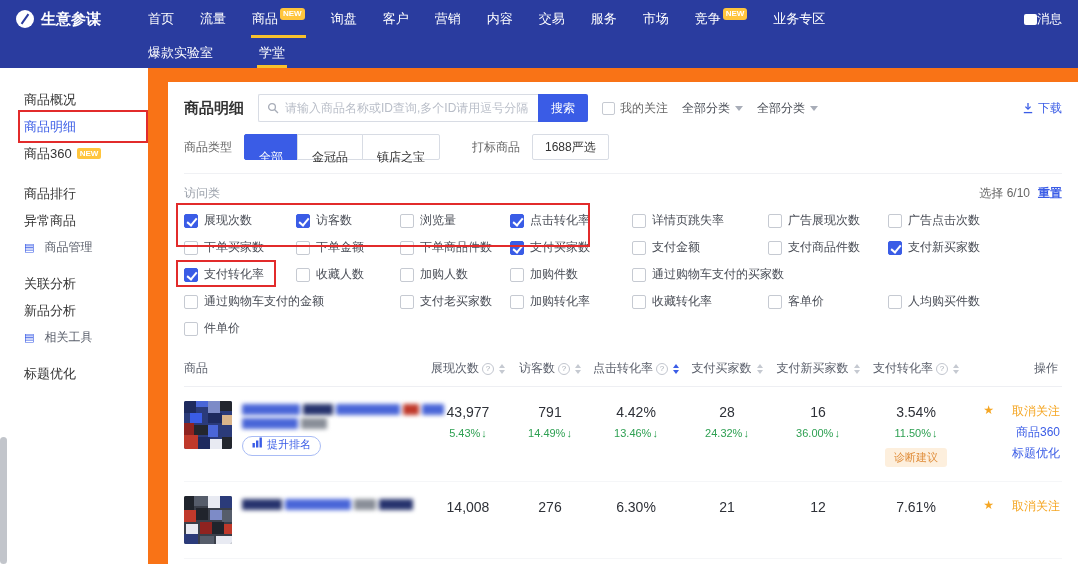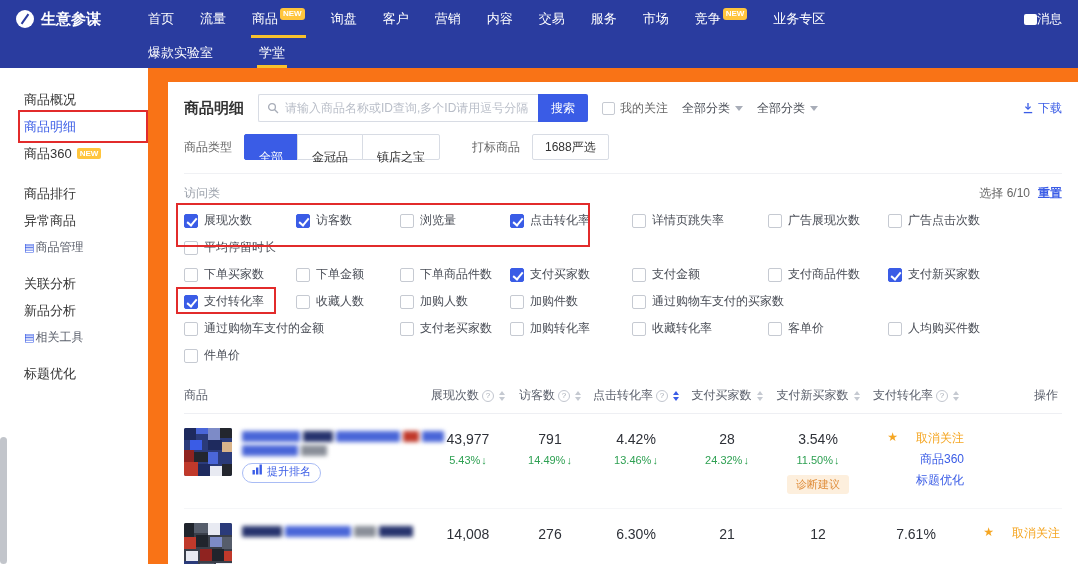--- a/index.html
+++ b/index.html
@@ -25,21 +25,21 @@
 
 .subnav{height:30px;background:var(--navy);display:flex;padding-left:146px;color:#ffffff}
 .subnav-item{display:flex;align-items:center;padding:0 2px;margin-right:42px;font-size:13px;position:relative;height:30px;cursor:pointer}
 .subnav-item.active::after{content:"";position:absolute;left:0;right:0;bottom:0;height:3px;background:var(--yellow)}
 
 
 .content{display:flex;height:496px;background:#f97316}
 .sidebar{width:148px;background:#fff;padding-top:18px;flex:none;font-size:13px;position:relative}
 .side-item{height:27px;display:flex;align-items:center;padding-left:24px;position:relative;cursor:pointer;color:#333}
 .side-item.selected{color:var(--blue)}
-.side-item.sub{font-size:12px;color:#5A5F6B;height:26px;gap:1px}
+.side-item.sub{font-size:12px;color:#5A5F6B;height:26px;gap:10px}
 .doc-icon{color:var(--blue);font-size:11px}
 .doc-icon::before{content:"▤"}
 .side-badge{background:#FFC53D;color:#fff;font-size:8px;padding:1px 3px;border-radius:2px;margin-left:5px;font-weight:700}
 .gap{margin-top:13px}
 .gap10{margin-top:10px}
 .scroll-thumb{position:absolute;left:0;top:369px;width:7px;height:127px;background:#C2C5CB;border-radius:4px;z-index:9}
 
 .main{flex:1;padding:14px 0 0 20px;overflow:hidden}
 .panel{background:#fff;height:100%;padding:12px 16px;overflow:hidden}
 
@@ -299,26 +299,20 @@
           </label>
         <label class="metric">
             <span class="cb"></span>
             <span>广告展现次数</span>
           </label>
         <label class="metric">
             <span class="cb"></span>
             <span>广告点击次数</span>
           </label>
         <div class="anno anno-visit"></div>
-      </div>
-      <div class="metric-row">
-        <label class="metric">
-            <span class="cb"></span>
-            <span>平均停留时长</span>
-          </label>
       </div>
 
       <div class="metric-row">
         <label class="metric">
             <span class="cb"></span>
             <span>下单买家数</span>
           </label>
         <label class="metric">
             <span class="cb"></span>
             <span>下单金额</span>
@@ -520,20 +514,27 @@
               </div>
           </div>
           <div class="mcell">
             <div class="num">28</div>
             <div class="delta down">
                 <span>24.32%</span>
                 <span class="arr"></span>
               </div>
           </div>
           <div class="mcell">
+            <div class="num">16</div>
+            <div class="delta down">
+                <span>36.00%</span>
+                <span class="arr"></span>
+              </div>
+          </div>
+          <div class="mcell">
             <div class="num">3.54%</div>
             <div class="delta down">
                 <span>11.50%</span>
                 <span class="arr"></span>
               </div>
             <div><span class="diag">诊断建议</span></div>
           </div>
           <div class="acell">
             <span class="follow">
                 <span class="star"></span>

